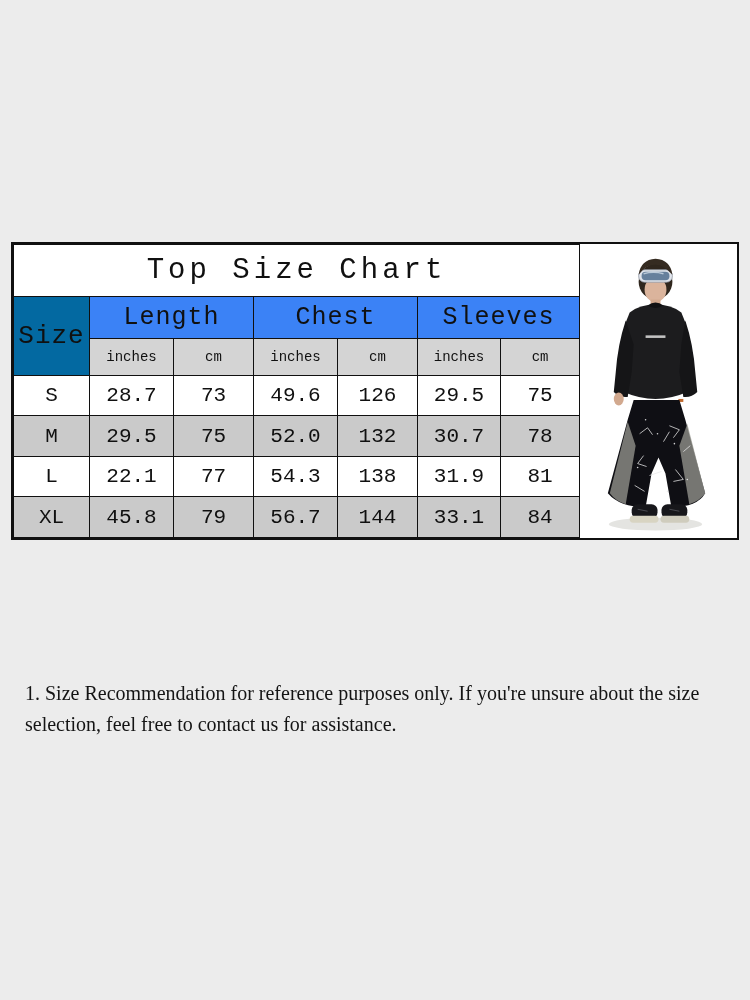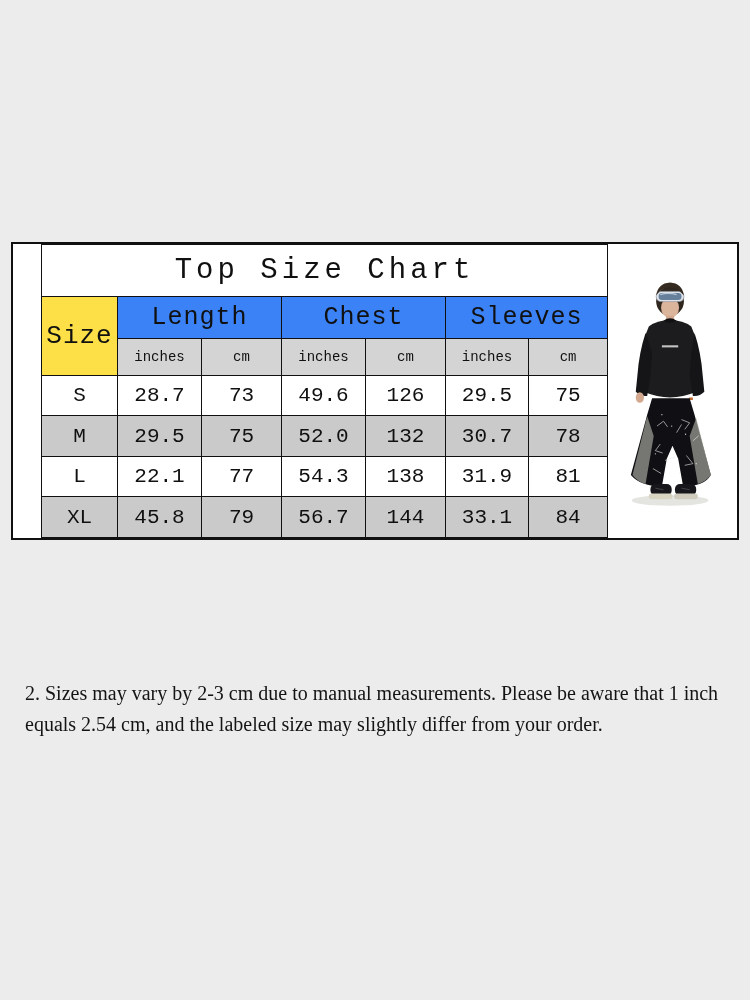--- a/index.html
+++ b/index.html
@@ -11,21 +11,20 @@
     font-family:"Liberation Sans", sans-serif;
   }
   
   .chart-box{
     position:absolute;left:11px;top:242px;
     width:728px;height:298px;
     background:#ffffff;
     border:2px solid #101010;
     box-sizing:border-box;
     display:flex;
-    padding-left:28px;
   }
   .table-wrap{width:566px;height:100%;}
   table.size-table{
     border-collapse:collapse;
     width:100%;height:100%;
     table-layout:fixed;
     font-family:"Liberation Mono", monospace;
     color:#101010;
   }
   table.size-table td{
@@ -34,21 +33,21 @@
     vertical-align:middle;
     padding:0;
     overflow:hidden;
     white-space:nowrap;
   }
   .title-row td{height:50px;font-size:29px;letter-spacing:4px;background:#ffffff;font-weight:500;}
   .group-row td{height:41px;font-size:25px;background:#3b82f6;letter-spacing:1px;}
   .sub-row td{height:35px;font-size:14px;background:#d4d4d4;}
   .data-row td{height:39px;font-size:21px;background:#ffffff;}
   .data-row.stripe td{background:#cacaca;}
-  td.size-head{font-size:26px;background:#fde047;letter-spacing:1px;}
+  td.size-head{font-size:26px;background:#0369a1;letter-spacing:1px;}
   
   .photo{
     flex:1;
     border-left:1.5px solid #101010;
     background:#ffffff;
     position:relative;
   }
   .photo svg{display:block;width:100%;height:100%;}
   
   .notes{
@@ -191,16 +190,16 @@
         <rect x="52" y="261" width="26" height="14" rx="6" fill="#17171b"></rect>
         <rect x="82" y="261" width="26" height="14" rx="6" fill="#17171b"></rect>
         <path d="M58 266 l10 2 M90 266 l10 2" stroke="#4a4a50" stroke-width="1" fill="none"></path>
         <rect x="50" y="272.5" width="29" height="7" rx="3.5" fill="#d8d4c2"></rect>
         <rect x="81" y="272.5" width="29" height="7" rx="3.5" fill="#cfccbd"></rect>
       </svg>
     </div>
   </div>
 
   <div class="notes">
-    <p class="note-item">2. Sizes may vary by 2-3 cm due to manual measurements. Please be aware that 1 inch equals 2.54 cm, and the labeled size may slightly differ from your order.</p>
+    <p class="note-item">1. Size Recommendation for reference purposes only. If you're unsure about the size selection, feel free to contact us for assistance.</p>
   </div>
 
 </div>
 
 </body></html>

